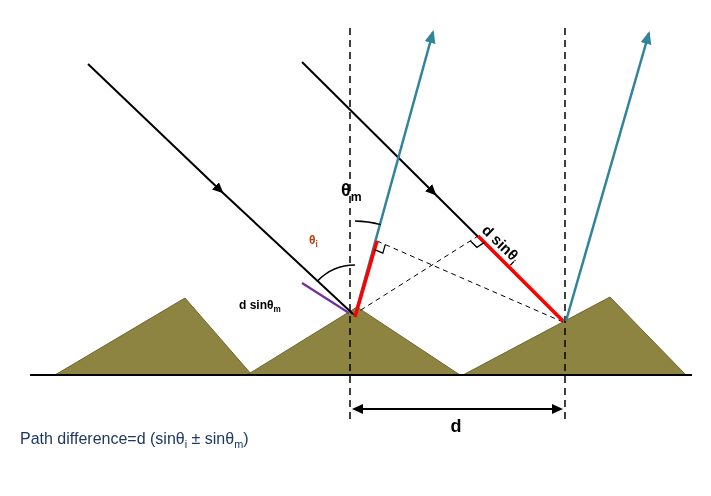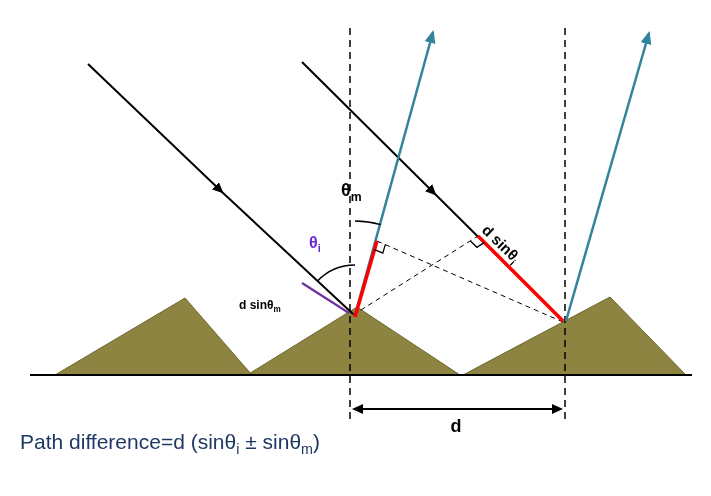--- a/index.html
+++ b/index.html
@@ -58,31 +58,31 @@
 
     <line x1="302" y1="283" x2="349" y2="313" stroke-width="2.2" stroke="#7030A0"></line>
 
     <line x1="354" y1="409" x2="561" y2="409" stroke-width="1.8" marker-start="url(#arrow-black)" marker-end="url(#arrow-black)" stroke="#000000"></line>
   </svg>
 
   <div class="lbl bold" style="left: 341px; top: 181px; font-size: 18px; color: rgb(0, 0, 0);">
     <span>θ</span><sub>m</sub>
   </div>
 
-  <div class="lbl bold" style="left: 309px; top: 234px; font-size: 16px; color: #6d28d9;">
+  <div class="lbl bold" style="left: 309px; top: 234px; font-size: 12px; color: #c2410c;">
     <span>θ</span><sub>i</sub>
   </div>
 
   <div class="lbl bold rot" style="left: 490px; top: 222px; font-size: 15px; color: rgb(0, 0, 0);">
     <span>d sinθ</span><sub>i</sub>
   </div>
 
   <div class="lbl bold" style="left: 239px; top: 299px; font-size: 12px; color: rgb(0, 0, 0);">
     <span>d sinθ</span><sub>m</sub>
   </div>
 
   <div class="lbl bold center" style="left: 446px; top: 417px; font-size: 18px; width: 20px; color: rgb(0, 0, 0);">d</div>
 
-  <div class="lbl" style="left: 20px; top: 430px; font-size: 21px; color: rgb(31, 56, 100);">
+  <div class="lbl" style="left: 20px; top: 430px; font-size: 16px; color: rgb(31, 56, 100);">
     <span>Path difference=d (sinθ</span><sub>i</sub><span> ± sinθ</span><sub>m</sub><span>)</span>
   </div>
 
 </div>
 
 </body></html>

